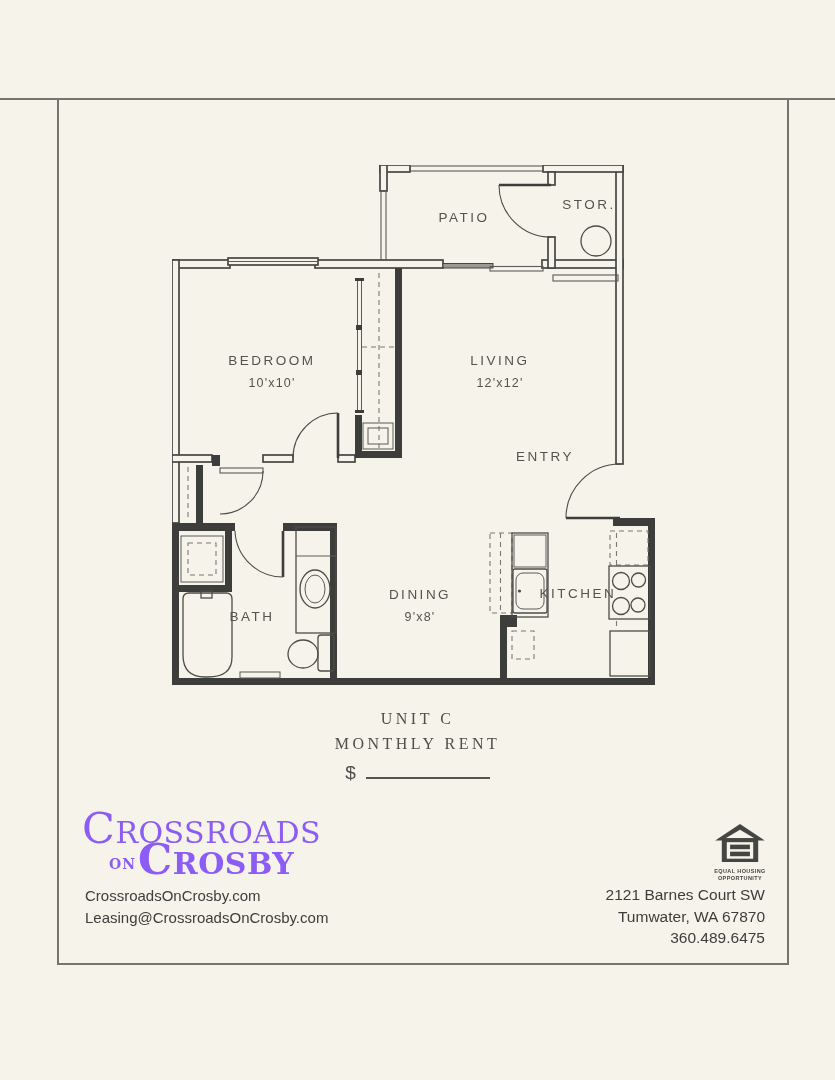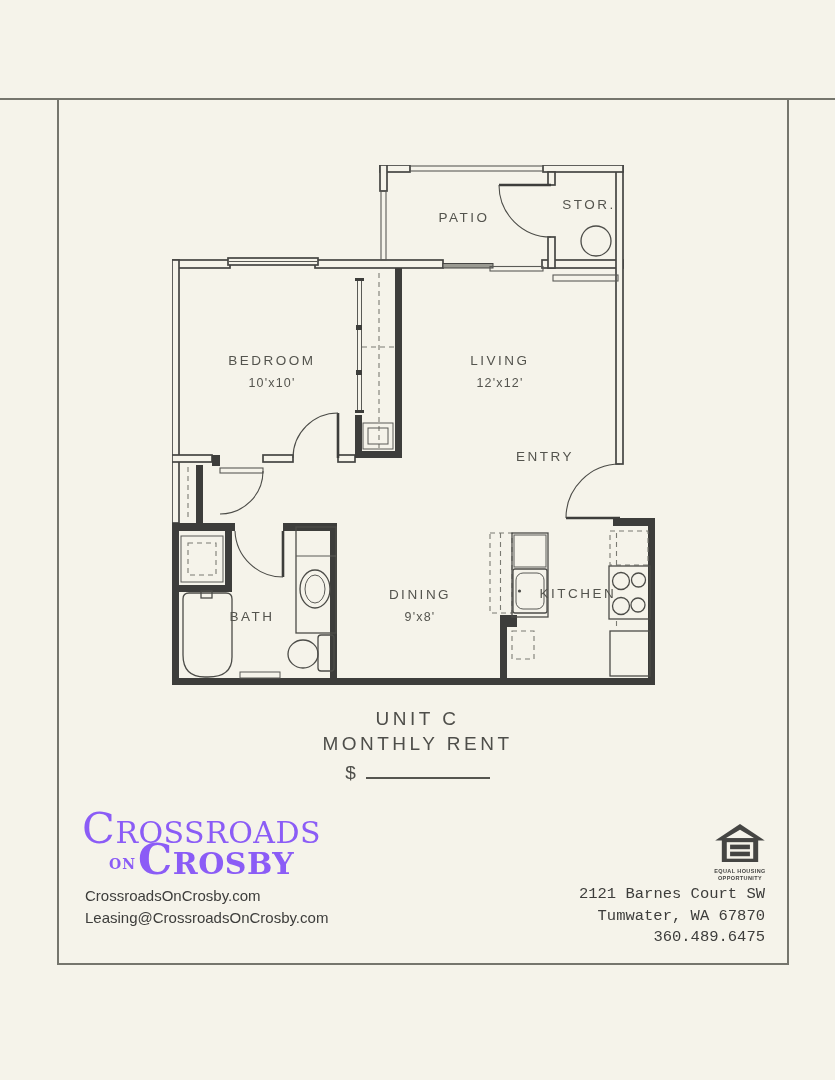--- a/index.html
+++ b/index.html
@@ -17,34 +17,34 @@
   .fix{fill:none;stroke:#4c4c48;stroke-width:1.3;}
   .fixthin{fill:none;stroke:#5a5a56;stroke-width:1;}
   .dash{fill:none;stroke:#7b7b73;stroke-width:1.1;stroke-dasharray:5 4;}
   .arc{fill:none;stroke:#4c4c48;stroke-width:1.1;}
   .leaf{stroke:#3d3d3b;stroke-width:2.6;}
   .room-name{font-family:"Liberation Sans",sans-serif;font-size:13.5px;letter-spacing:2.5px;fill:#54544e;text-anchor:middle;}
   .room-dim{font-family:"Liberation Sans",sans-serif;font-size:12.5px;letter-spacing:1.2px;fill:#54544e;text-anchor:middle;}
 
   
   .unit-info{position:absolute;left:0;top:707px;width:835px;text-align:center;color:#4e4e4a;}
-  .unit-info .line{font-size:19px;letter-spacing:3.5px;line-height:24.5px;}
+  .unit-info .line{font-size:16px;letter-spacing:3.5px;line-height:24.5px;font-family:Liberation Serif, serif;}
   .rent-row{margin-top:6px;font-size:19px;color:#4e4e4a;letter-spacing:2px;}
   .rent-row .blank{display:inline-block;width:124px;border-bottom:2px solid #55554f;margin-left:8px;vertical-align:baseline;}
 
   
   .logo{position:absolute;left:82px;top:813px;color:#8b5cf6;font-family:"DejaVu Serif",serif;line-height:30px;}
   .logo .initial{font-size:43px;}
   .logo-line1{font-size:30px;letter-spacing:0.5px;}
   .logo-line2{font-size:30px;margin-left:27px;margin-top:-4px;letter-spacing:0.5px;font-weight:bold;}
   .logo-line2 .on{font-size:14px;letter-spacing:1px;vertical-align:5px;margin-right:2px;}
 
   
   .contact{position:absolute;left:85px;top:885px;font-size:15px;line-height:21.5px;color:#3d3d3b;}
-  .address{position:absolute;right:70px;top:884px;font-size:15.5px;line-height:21.5px;color:#3d3d3b;text-align:right;font-family:Liberation Mono, monospace;}
+  .address{position:absolute;right:70px;top:884px;font-size:15.5px;line-height:21.5px;color:#3d3d3b;text-align:right;}
 
   
   .eho{position:absolute;left:707px;top:824px;width:66px;text-align:center;color:#454543;}
   .eho-text{font-size:5.5px;font-weight:bold;letter-spacing:0.4px;line-height:6.5px;margin-top:2px;}
 </style>
 </head>
 <body>
 
 <div class="page">
   <div class="top-scan-line"></div>

